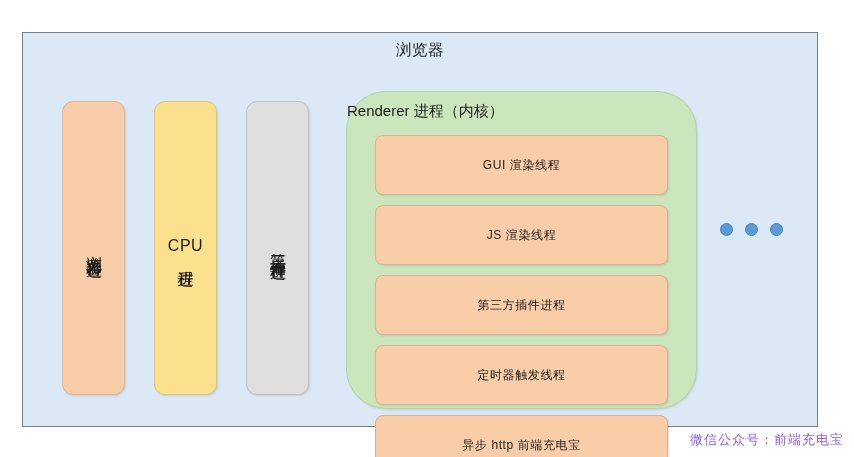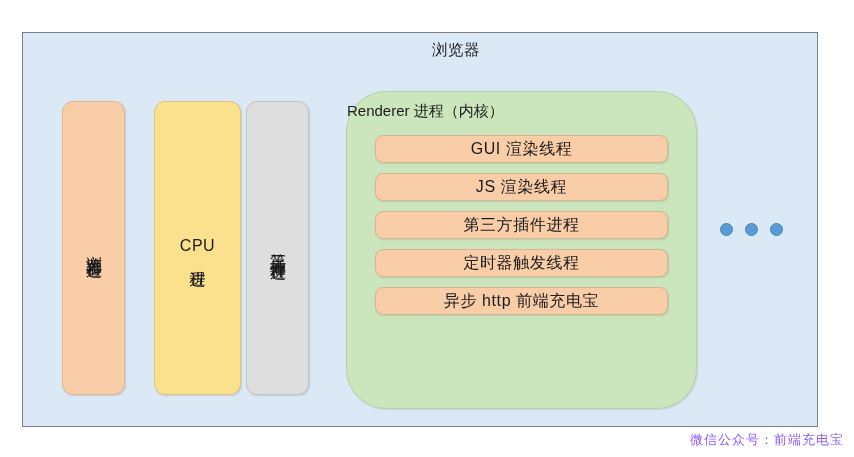--- a/index.html
+++ b/index.html
@@ -29,21 +29,20 @@
 
   #browser-title {
     position: absolute;
     left: 0;
     top: 7px;
     width: 100%;
     text-align: center;
     font-size: 15.5px;
     color: #1b1b1b;
     letter-spacing: .5px;
-    padding-left: 36px;
   }
 
   
   .process-col {
     position: absolute;
     top: 68px;
     height: 294px;
     border-radius: 11px;
     box-sizing: border-box;
     border: 1px solid #c9c9c9;
@@ -78,21 +77,21 @@
   }
 
   #process-browser {
     left: 39px;
     width: 63px;
     background: #f9cda8;
     border-color: #e0b693;
   }
   #process-cpu {
     left: 131px;
-    width: 87px;
+    width: 63px;
     background: #fbe08e;
     border-color: #ddc67c;
     align-items: center;
   }
   #process-plugin {
     left: 223px;
     width: 63px;
     background: #dedede;
     border-color: #c4c4c4;
   }
@@ -123,28 +122,28 @@
   #thread-list {
     position: absolute;
     left: 28px;
     top: 43px;
     right: 28px;
     display: flex;
     flex-direction: column;
     gap: 10px;
   }
   .thread-box {
-    height: 28px;
+    height: 60px;
     background: #f9cda8;
     border: 1px solid #d8b395;
     border-radius: 8px;
     display: flex;
     align-items: center;
     justify-content: center;
-    font-size: 16px;
+    font-size: 12px;
     color: #1b1b1b;
     letter-spacing: .6px;
     box-sizing: border-box;
     box-shadow: 1px 1px 2px rgba(0,0,0,.10);
     text-align: center;
   }
 
   
   #more-processes {
     position: absolute;

